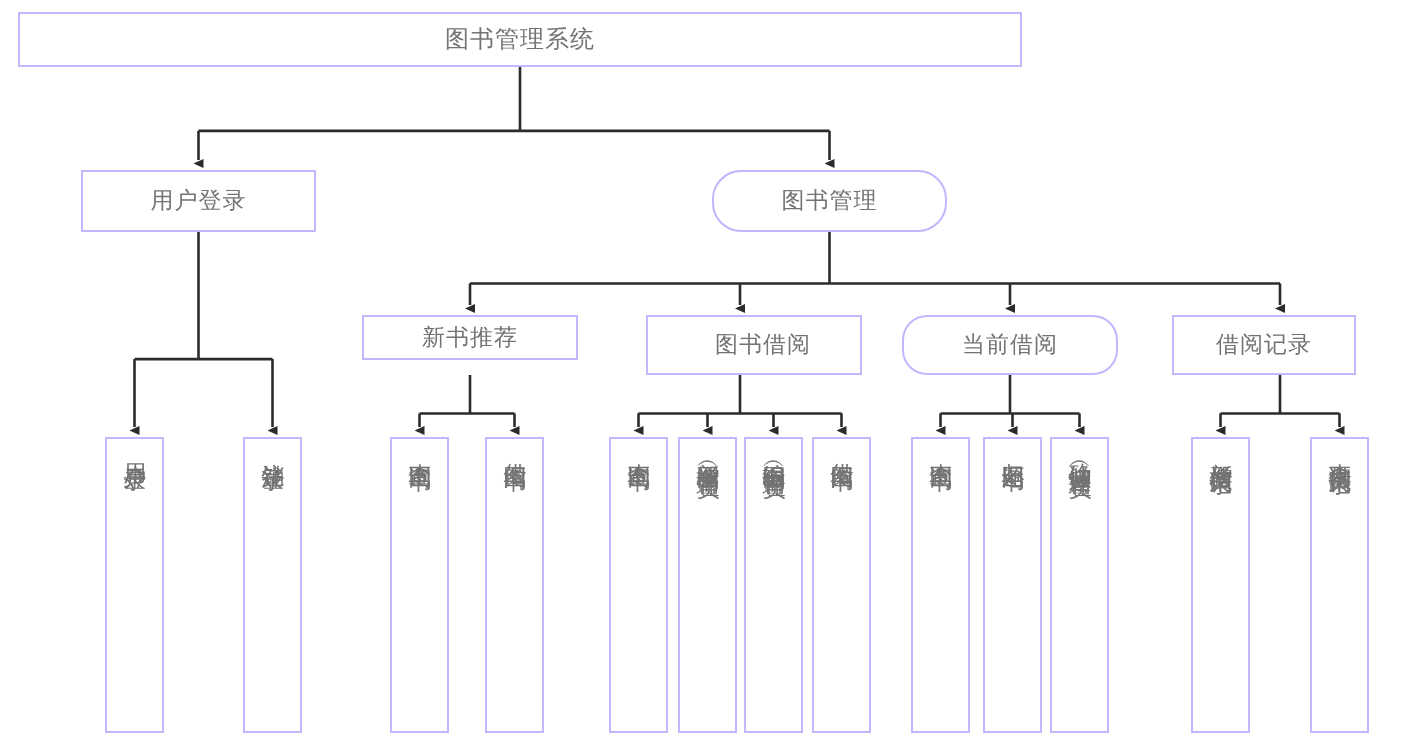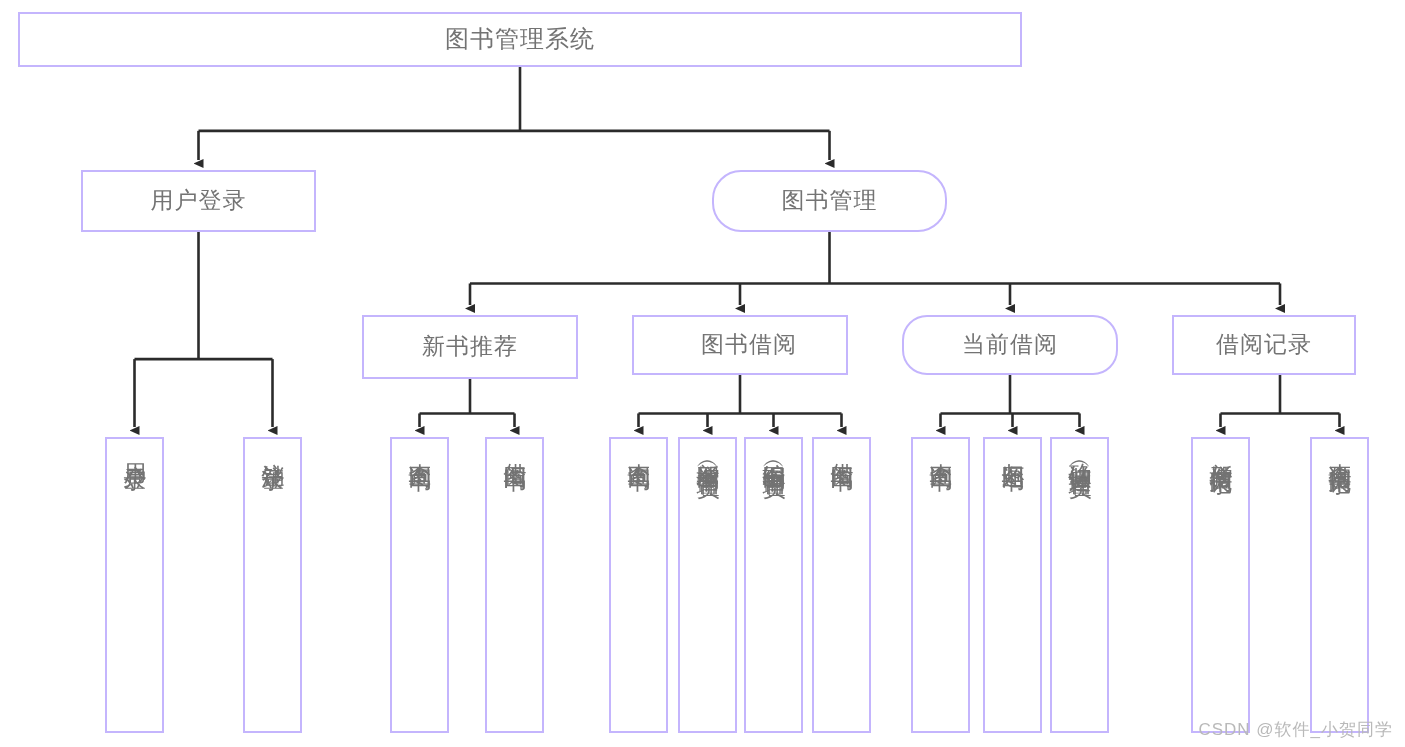--- a/index.html
+++ b/index.html
@@ -118,24 +118,24 @@
   <div id="node-layer">
       <div class="node horiz root" style="left: 18px; top: 12px; width: 1004px; height: 55px;">
         <span class="node-label">图书管理系统</span>
       </div>
       <div class="node horiz" style="left: 81px; top: 170px; width: 235px; height: 62px;">
         <span class="node-label">用户登录</span>
       </div>
       <div class="node horiz" style="left: 712px; top: 170px; width: 235px; height: 62px; border-radius: 29px;">
         <span class="node-label">图书管理</span>
       </div>
-      <div class="node horiz" style="left: 362px; top: 315px; width: 216px; height: 64px;">
+      <div class="node horiz" style="left: 362px; top: 315px; width: 216px; height: 45px;">
         <span class="node-label">新书推荐</span>
       </div>
-      <div class="node horiz" style="left: 632px; top: 315px; width: 216px; height: 60px; padding-left: 18px;">
+      <div class="node horiz" style="left: 646px; top: 315px; width: 216px; height: 60px; padding-left: 18px;">
         <span class="node-label">图书借阅</span>
       </div>
       <div class="node horiz" style="left: 902px; top: 315px; width: 216px; height: 60px; border-radius: 25px;">
         <span class="node-label">当前借阅</span>
       </div>
       <div class="node horiz" style="left: 1172px; top: 315px; width: 184px; height: 60px;">
         <span class="node-label">借阅记录</span>
       </div>
       <div class="node vert" style="left: 105px; top: 437px; width: 59px; height: 296px;">
         <span class="node-label">用户登录</span>
@@ -171,14 +171,13 @@
         <span class="node-label">确认归还（管理员）</span>
       </div>
       <div class="node vert" style="left: 1191px; top: 437px; width: 59px; height: 296px;">
         <span class="node-label">新增借阅记录</span>
       </div>
       <div class="node vert" style="left: 1310px; top: 437px; width: 59px; height: 296px;">
         <span class="node-label">查询借阅记录</span>
       </div>
     </div>
 
-  <div class="watermark">CSDN @软件_小贺同学</div>
 </div>
 
 </body></html>

